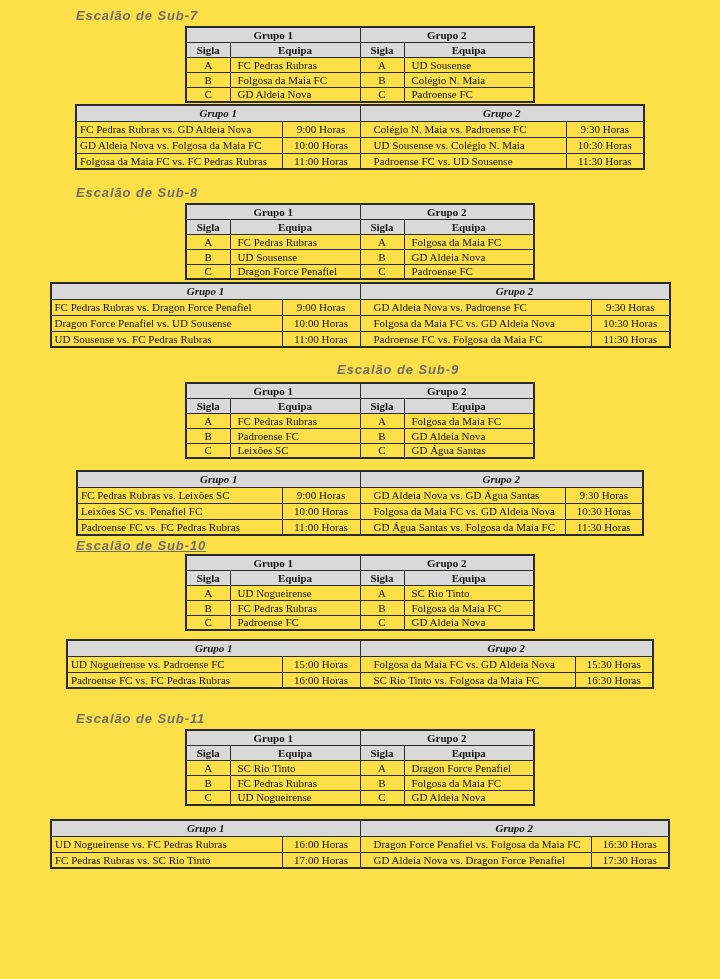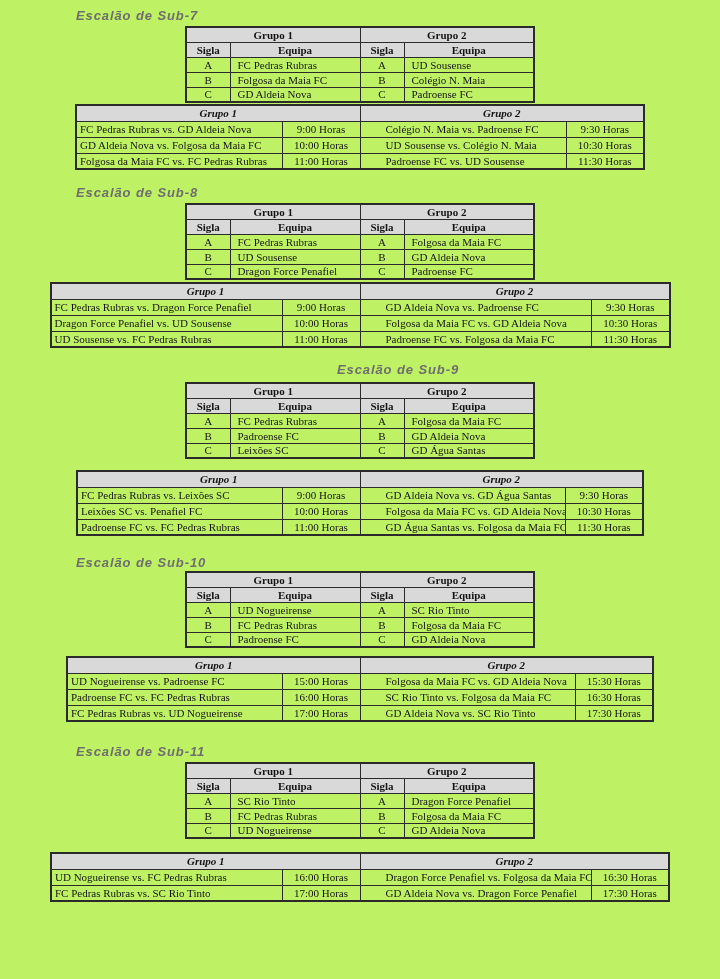--- a/index.html
+++ b/index.html
@@ -2,21 +2,21 @@
 <html><head>
 <meta charset="utf-8">
 <style>
   * { box-sizing: border-box; }
   html, body { margin: 0; padding: 0; }
   body {
     width: 720px; height: 979px; background: #ffffff;
     font-family: "Liberation Sans", "DejaVu Sans", sans-serif;
     color: #151515;
   }
-  .page { position: relative; width: 720px; height: 979px; overflow: hidden; background: #bef264; }
+  .page { position: relative; width: 720px; height: 979px; overflow: hidden; background: #fde047; }
 
   .escalao-title {
     font-size: 13px; line-height: 16px; height: 16px;
     font-weight: bold; font-style: italic;
     color: #6e6e6e; letter-spacing: 0.9px;
     margin: 0 0 0 76px;
   }
 
   table { border-collapse: collapse; table-layout: fixed; font-family: Liberation Serif, serif; }
 
@@ -33,33 +33,33 @@
   .c-equipa { width: 130px; }
 
   
   .fixtures-table { margin: 1px auto 0; border: 2px solid #2b2b2b; }
   .fixtures-table th, .fixtures-table td {
     border: 1px solid #2b2b2b; height: 16px; padding: 0 3px;
     font-size: 11px; overflow: hidden; white-space: nowrap;
   }
   .fixtures-table th { background: #d9d9d9; font-weight: bold; font-style: italic; text-align: center; }
   .fixtures-table td.match-cell.g1 { text-align: left; }
-  .fixtures-table td.match-cell.g2 { text-align: left; padding-left: 25px; }
+  .fixtures-table td.match-cell.g2 { text-align: left; padding-left: 13px; }
   .fixtures-table td.time-cell { text-align: center; }
   .c-time { width: 78px; }
 
   
   .s0 .escalao-title { margin-top: 8px; }
   .s0 .fixtures-table { width: 570px; margin-top: 1px; }
   .s1 .escalao-title { margin-top: 15px; }
   .s1 .fixtures-table { width: 621px; margin-top: 2px; }
   .s2 .escalao-title { margin-top: 14px; text-align: center; }
   .s2 .teams-table { margin-top: 4px; }
   .s2 .fixtures-table { width: 568px; margin-top: 11px; }
-  .s3 .escalao-title { margin-top: 19px; }
+  .s3 .escalao-title { margin-top: 2px; text-decoration: underline; }
   .s3 .teams-table { margin-top: 0; }
   .s3 .fixtures-table { width: 588px; margin-top: 8px; }
   .s4 .escalao-title { margin-top: 22px; }
   .s4 .fixtures-table { width: 620px; margin-top: 13px; }
 </style>
 </head>
 <body>
 
 <div class="page">
   <section class="escalao s0">
@@ -341,26 +341,20 @@
             <td class="time-cell">15:00 Horas</td>
             <td class="match-cell g2">Folgosa da Maia FC vs. GD Aldeia Nova</td>
             <td class="time-cell">15:30 Horas</td>
           </tr>
           <tr>
             <td class="match-cell g1">Padroense FC vs. FC Pedras Rubras</td>
             <td class="time-cell">16:00 Horas</td>
             <td class="match-cell g2">SC Rio Tinto vs. Folgosa da Maia FC</td>
             <td class="time-cell">16:30 Horas</td>
           </tr>
-          <tr>
-            <td class="match-cell g1">FC Pedras Rubras vs. UD Nogueirense</td>
-            <td class="time-cell">17:00 Horas</td>
-            <td class="match-cell g2">GD Aldeia Nova vs. SC Rio Tinto</td>
-            <td class="time-cell">17:30 Horas</td>
-          </tr>
         </tbody>
     </table>
   </section>
 
   <section class="escalao s4">
     <h2 class="escalao-title">Escalão de Sub-11</h2>
     <table class="teams-table">
       <colgroup>
         <col class="c-sigla">
           <col class="c-equipa">

